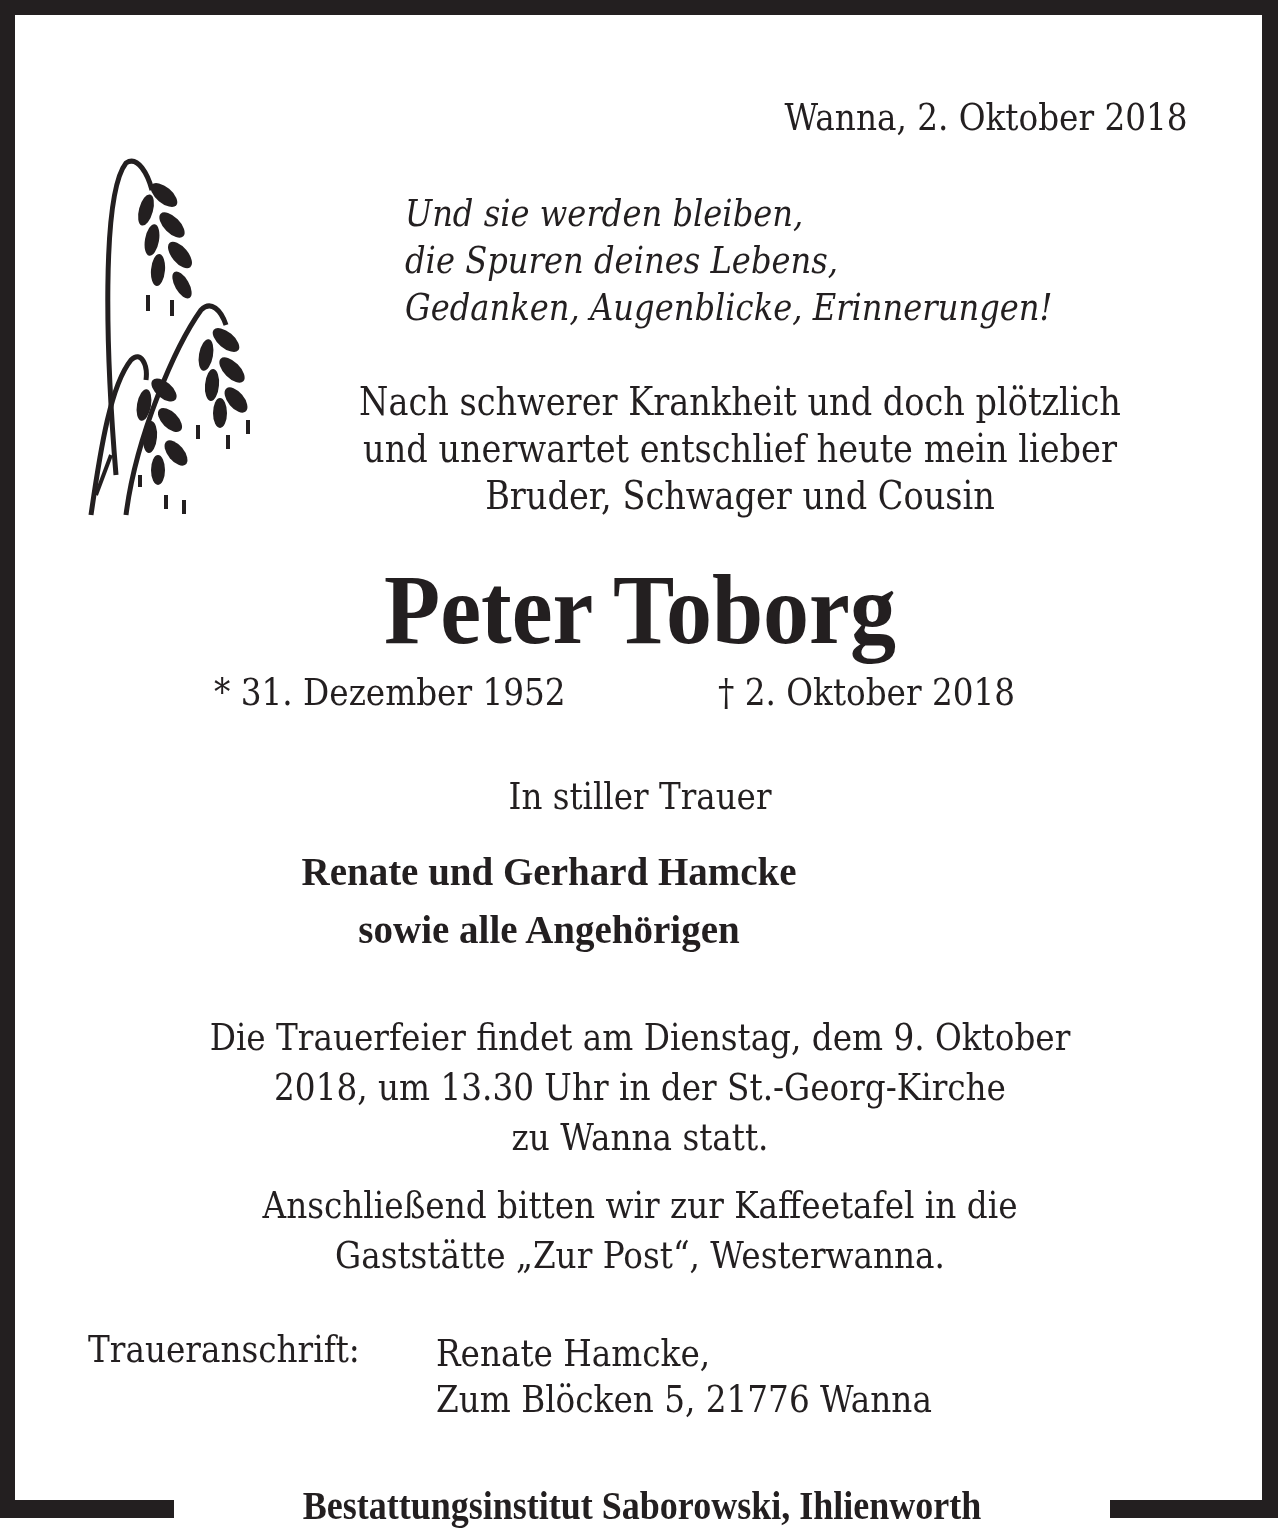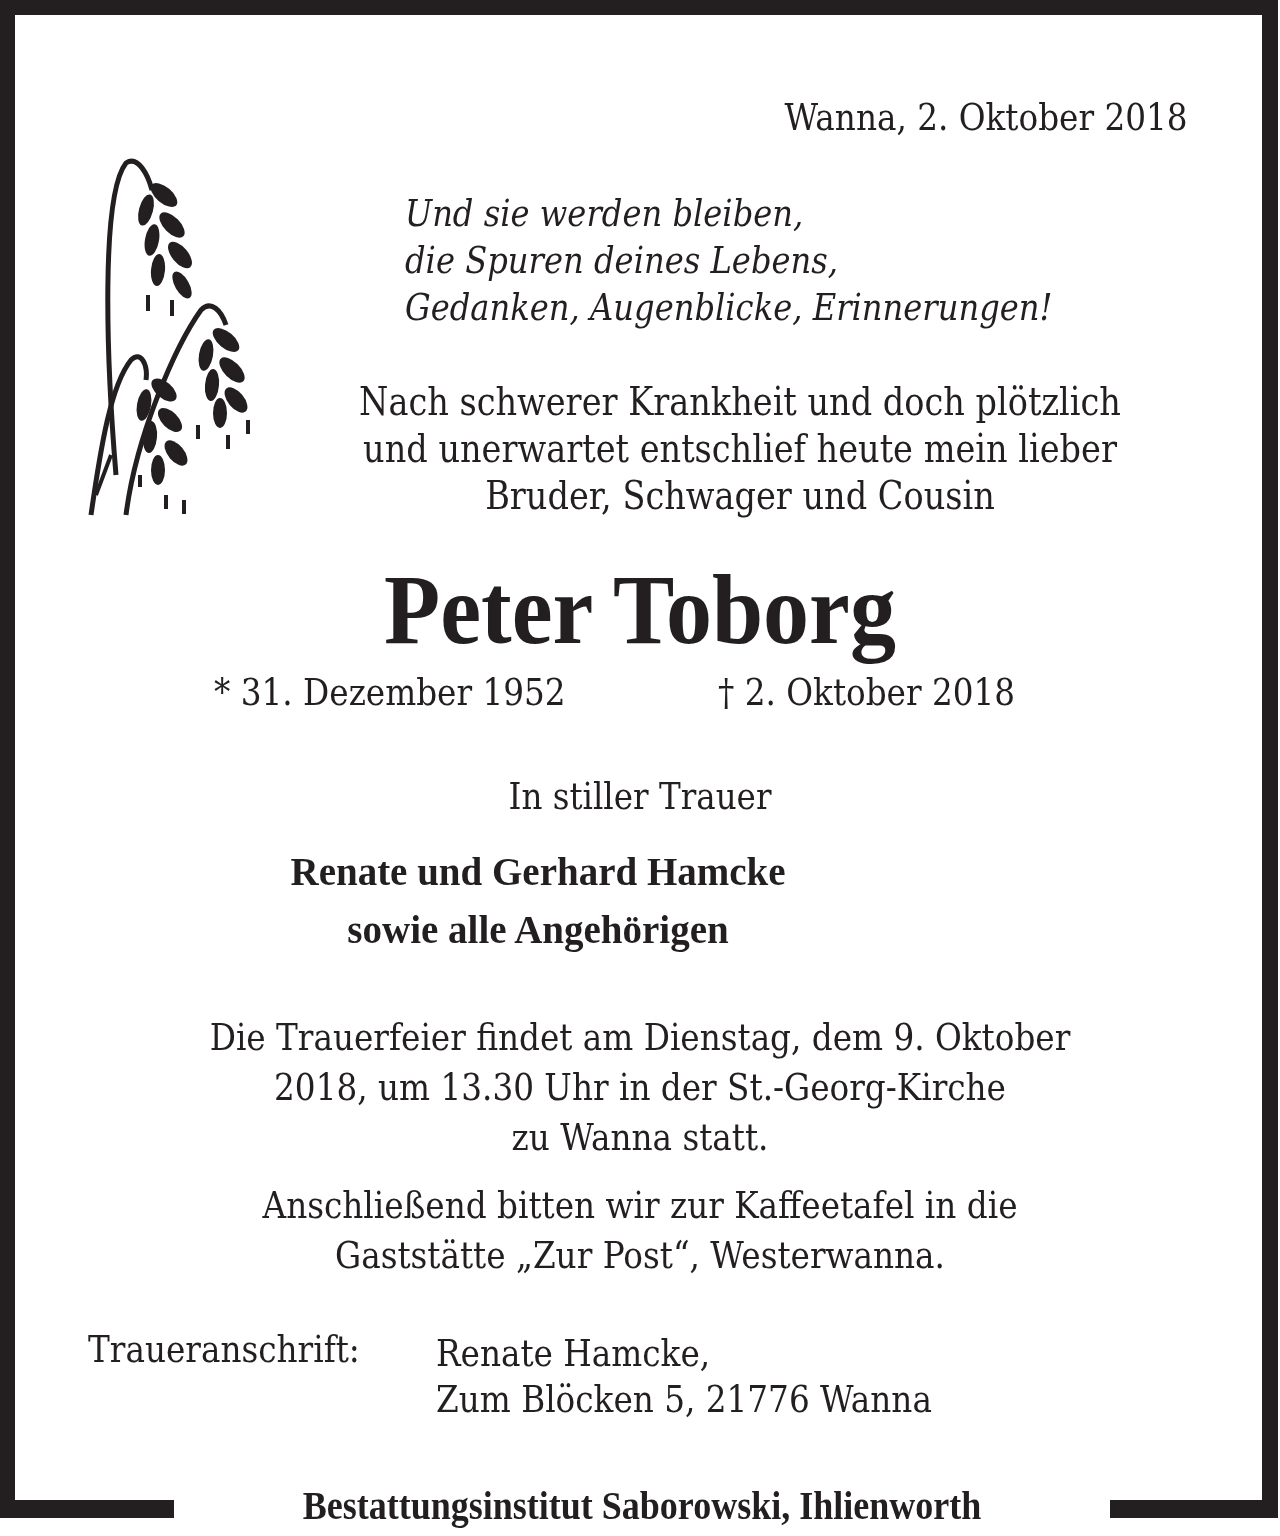--- a/index.html
+++ b/index.html
@@ -22,21 +22,21 @@
   .intro { left:280px; width:920px; top:378px; text-align:center; font-size:39px; line-height:47px;
            white-space:pre; transform:scaleX(0.86); transform-origin:center top; }
 
   .name { left:0; width:1280px; top:560px; text-align:center; font-family:"Liberation Serif",serif;
           font-weight:bold; font-size:100px; transform:scaleX(0.92); transform-origin:center top; }
 
   .birth { left:214px; top:673px; font-size:38px; transform:scaleX(0.86); }
   .death { left:718px; top:673px; font-size:38px; transform:scaleX(0.86); }
 
   .trauer { left:0; width:1280px; top:778px; text-align:center; font-size:37px; transform:scaleX(0.88); transform-origin:center top; }
-  .mourners { left:4px; width:1068px; top:843px; text-align:center; font-family:"Liberation Serif",serif;
+  .mourners { left:15px; width:1068px; top:843px; text-align:center; font-family:"Liberation Serif",serif;
               font-weight:bold; font-size:39px; line-height:58px; white-space:pre; }
 
   .service { left:0; width:1280px; top:1012px; text-align:center; font-size:38px; line-height:50px;
              white-space:pre; transform:scaleX(0.86); transform-origin:center top; }
   .coffee { left:0; width:1280px; top:1180px; text-align:center; font-size:38px; line-height:50px;
             white-space:pre; transform:scaleX(0.86); transform-origin:center top; }
 
   .addr-label { left:88px; top:1330px; font-size:38px; transform:scaleX(0.86); }
   .addr-lines { left:436px; top:1330px; font-size:38px; line-height:46px; white-space:pre; transform:scaleX(0.86); }
 

